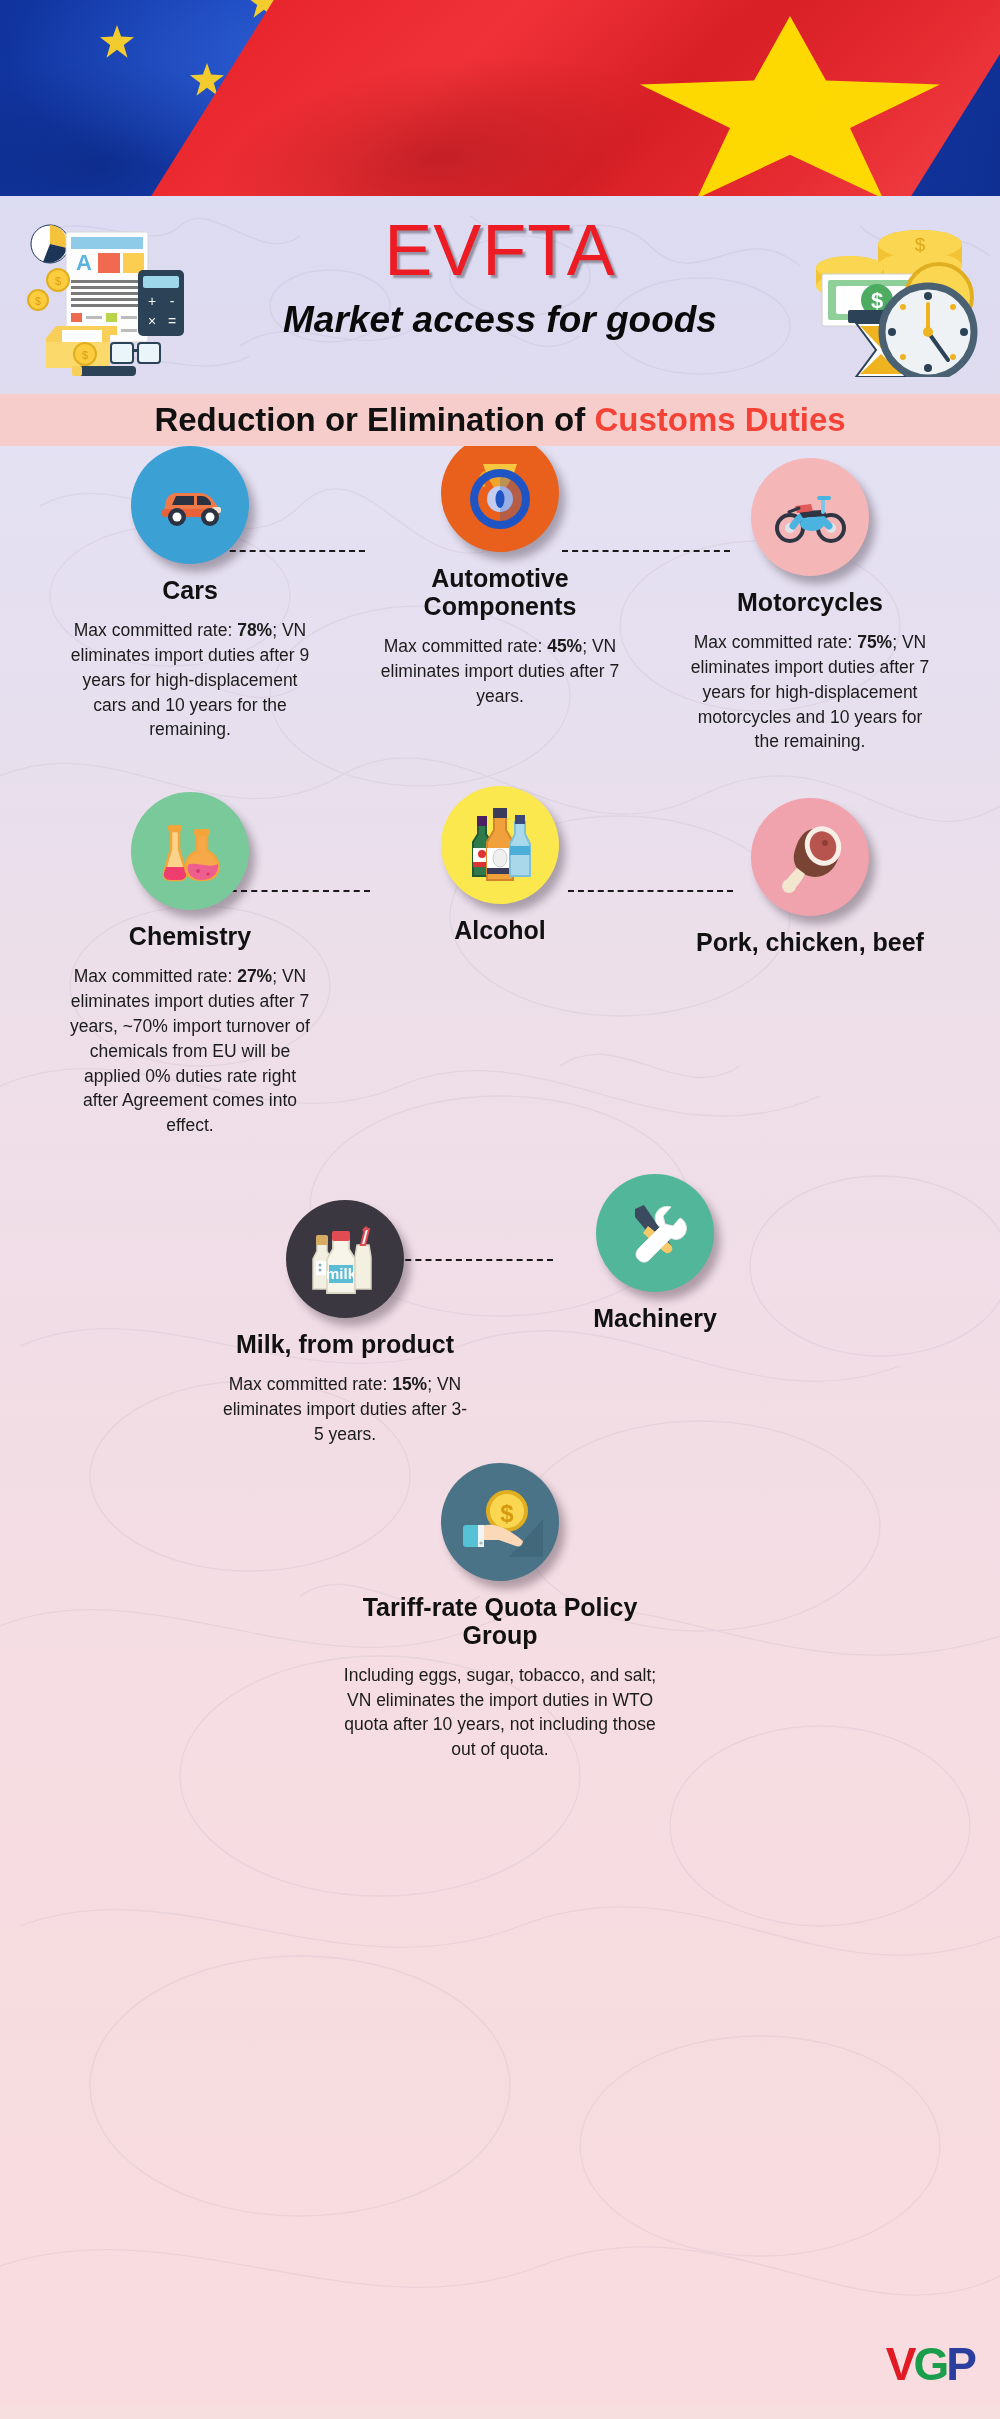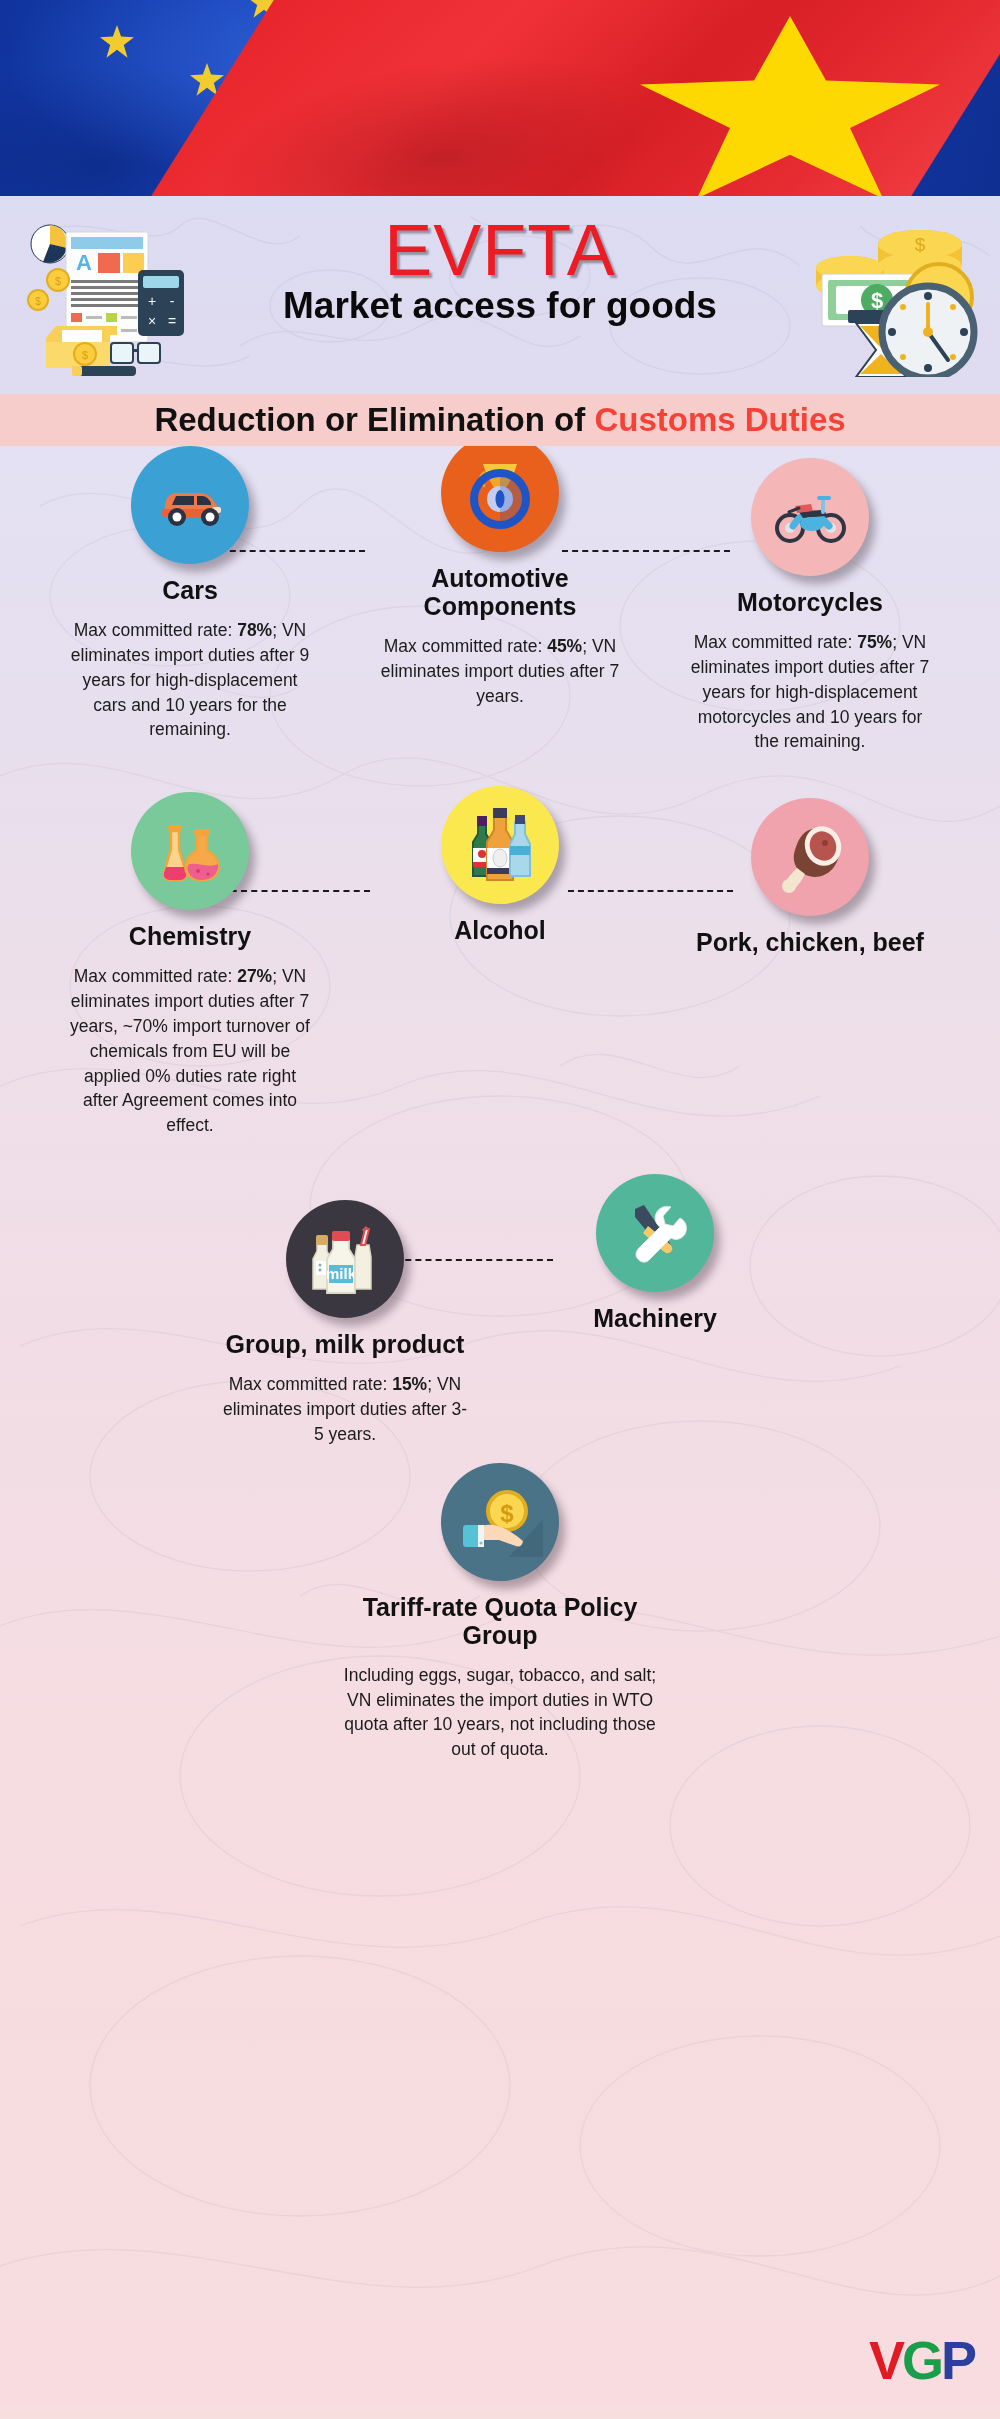--- a/index.html
+++ b/index.html
@@ -86,21 +86,23 @@
     color: #ed1c24;
     letter-spacing: 1px;
     line-height: 1;
     text-shadow: 3px 3px 2px rgba(60,60,70,.45);
   }
   .subtitle {
     font-family: "Liberation Sans", sans-serif;
     font-size: 37px;
     font-weight: bold;
     color: #0a0a0a;
+    margin-top: 14px;
     line-height: 1.1;
+    font-style: italic;
   }
 
   .icon-docs {
     position: absolute;
     left: 18px; top: 22px;
     width: 180px; height: 160px;
   }
   .icon-money {
     position: absolute;
     right: 18px; top: 6px;
@@ -203,21 +205,21 @@
   .r2 .n1 { margin-top: 0; }
   .r2 .n2 { margin-top: -6px; }
   .r2 .n3 { margin-top: 6px; }
 
   
   .vgp-logo {
     position: absolute;
     right: 26px;
     bottom: 18px;
     font-family: "Liberation Sans", sans-serif;
-    font-size: 54px;
+    font-size: 46px;
     font-weight: bold;
     letter-spacing: -3px;
     z-index: 5;
     line-height: 1;
   }
   .vgp-logo .v { color: #e01b24; }
   .vgp-logo .g { color: #1a9e4b; }
   .vgp-logo .p { color: #2a3f9e; }
 </style>
 </head>
@@ -516,21 +518,21 @@
                 <circle cx="17" cy="53" r="1.5" fill="#8aa"></circle>
               <path d="M30 22 L46 22 L46 32 L52 42 L52 76 L24 76 L24 42 L30 32 Z" fill="#f7f5ea" stroke="#ddd9c8" stroke-width="1.8"></path>
               <rect x="29" y="14" width="18" height="10" rx="2" fill="#e14b52"></rect>
               <rect x="26" y="48" width="24" height="18" fill="#5bbcd5"></rect>
               <text x="38" y="62" font-size="15" font-weight="bold" text-anchor="middle" fill="#ffffff" font-family="Liberation Sans, sans-serif">milk</text>
               <path d="M54 28 L66 28 L68 40 L68 72 L52 72 L52 40 Z" fill="#f3f0e2" stroke="#d9d4c2" stroke-width="1.5"></path>
               <path d="M58 28 L62 12 L66 12 L62 28 Z" fill="#ffffff" stroke="#e14b52" stroke-width="2"></path>
               <path d="M60 14 L64 10" stroke="#e14b52" stroke-width="3"></path>
             </svg>
           </div>
-          <div class="node-label">Group, milk product</div>
+          <div class="node-label">Milk, from product</div>
           <div class="node-desc"><span>Max committed rate: </span><b>15%</b><span>; VN eliminates import duties after 3-5 years.</span></div>
         </div>
 
         <div class="node n2" style="margin-top:-26px;">
           <div class="bubble" style="background:#52b69a;">
             <svg width="80" height="80" viewBox="0 0 80 80">
               <path d="M20 16 L29 12 L56 52 C59 57 54 62 49 59 L20 24 Z" fill="#3b4a5e"></path>
               <path d="M33 33 L56 52 C60 57 54 63 49 59 L28 40 Z" fill="#f4c96a"></path>
               <path d="M56 14 C50 12 43 15 41 21 C39 26 41 31 45 34 L24 55 C20 59 20 64 24 67 C27 70 32 70 35 66 L56 45 C61 48 67 46 70 41 C73 35 71 28 65 25 L58 33 L50 31 L48 23 Z" fill="#ffffff" stroke="#e8e8e8" stroke-width="1"></path>
             </svg>

